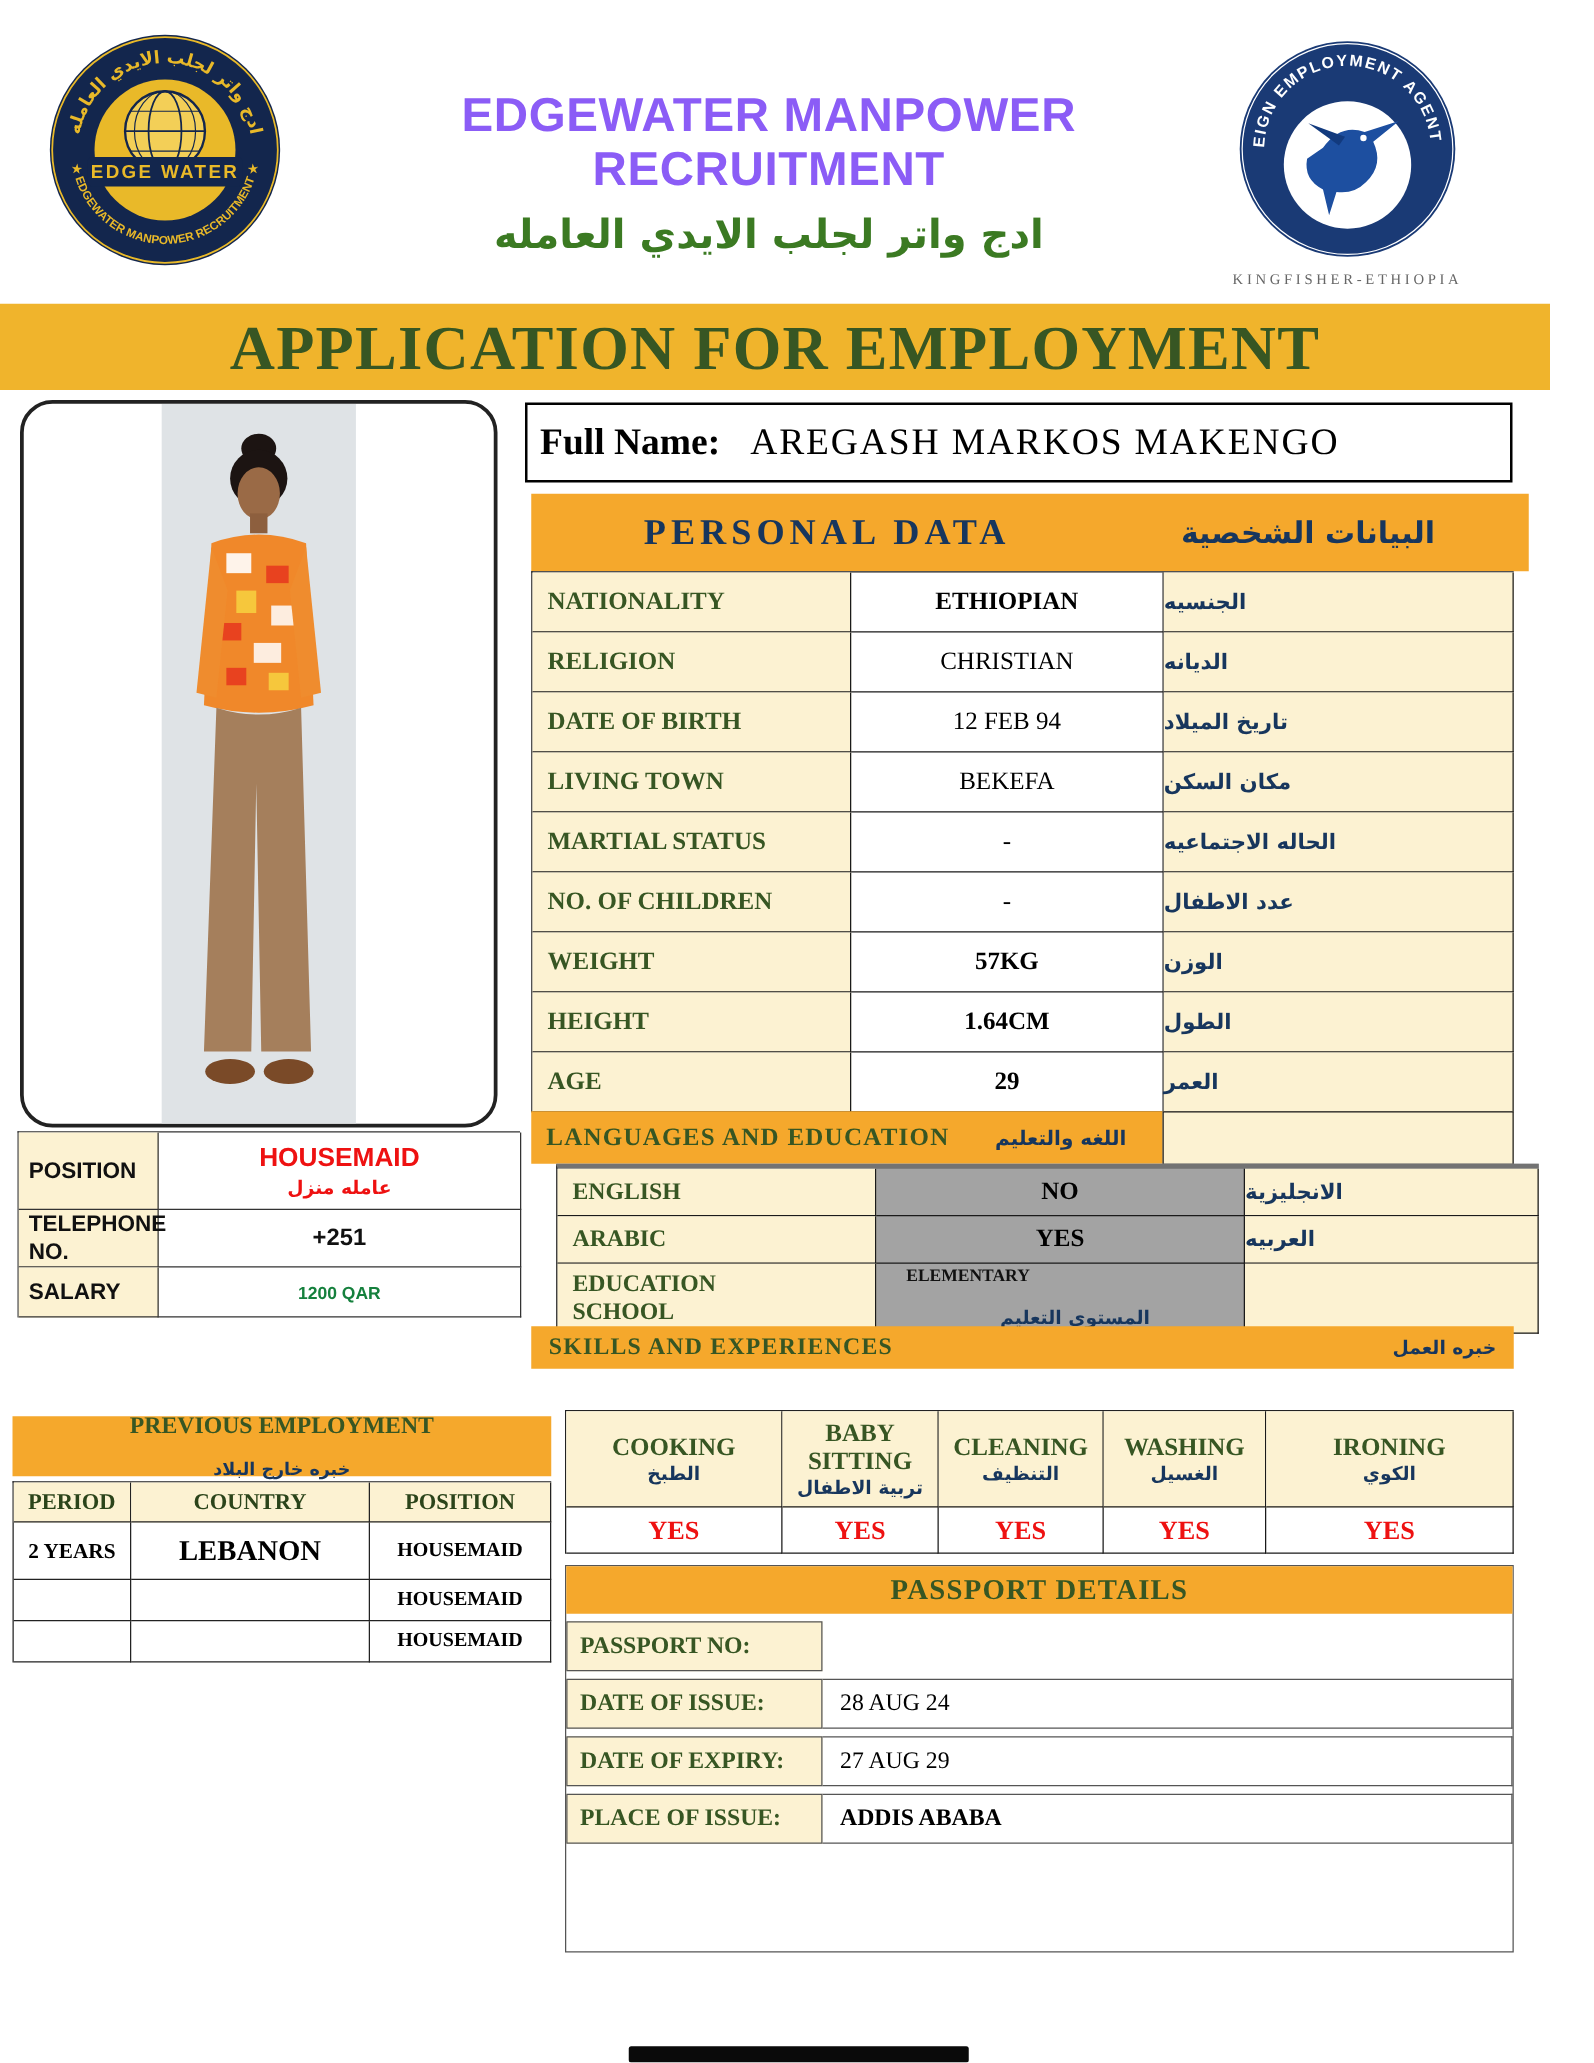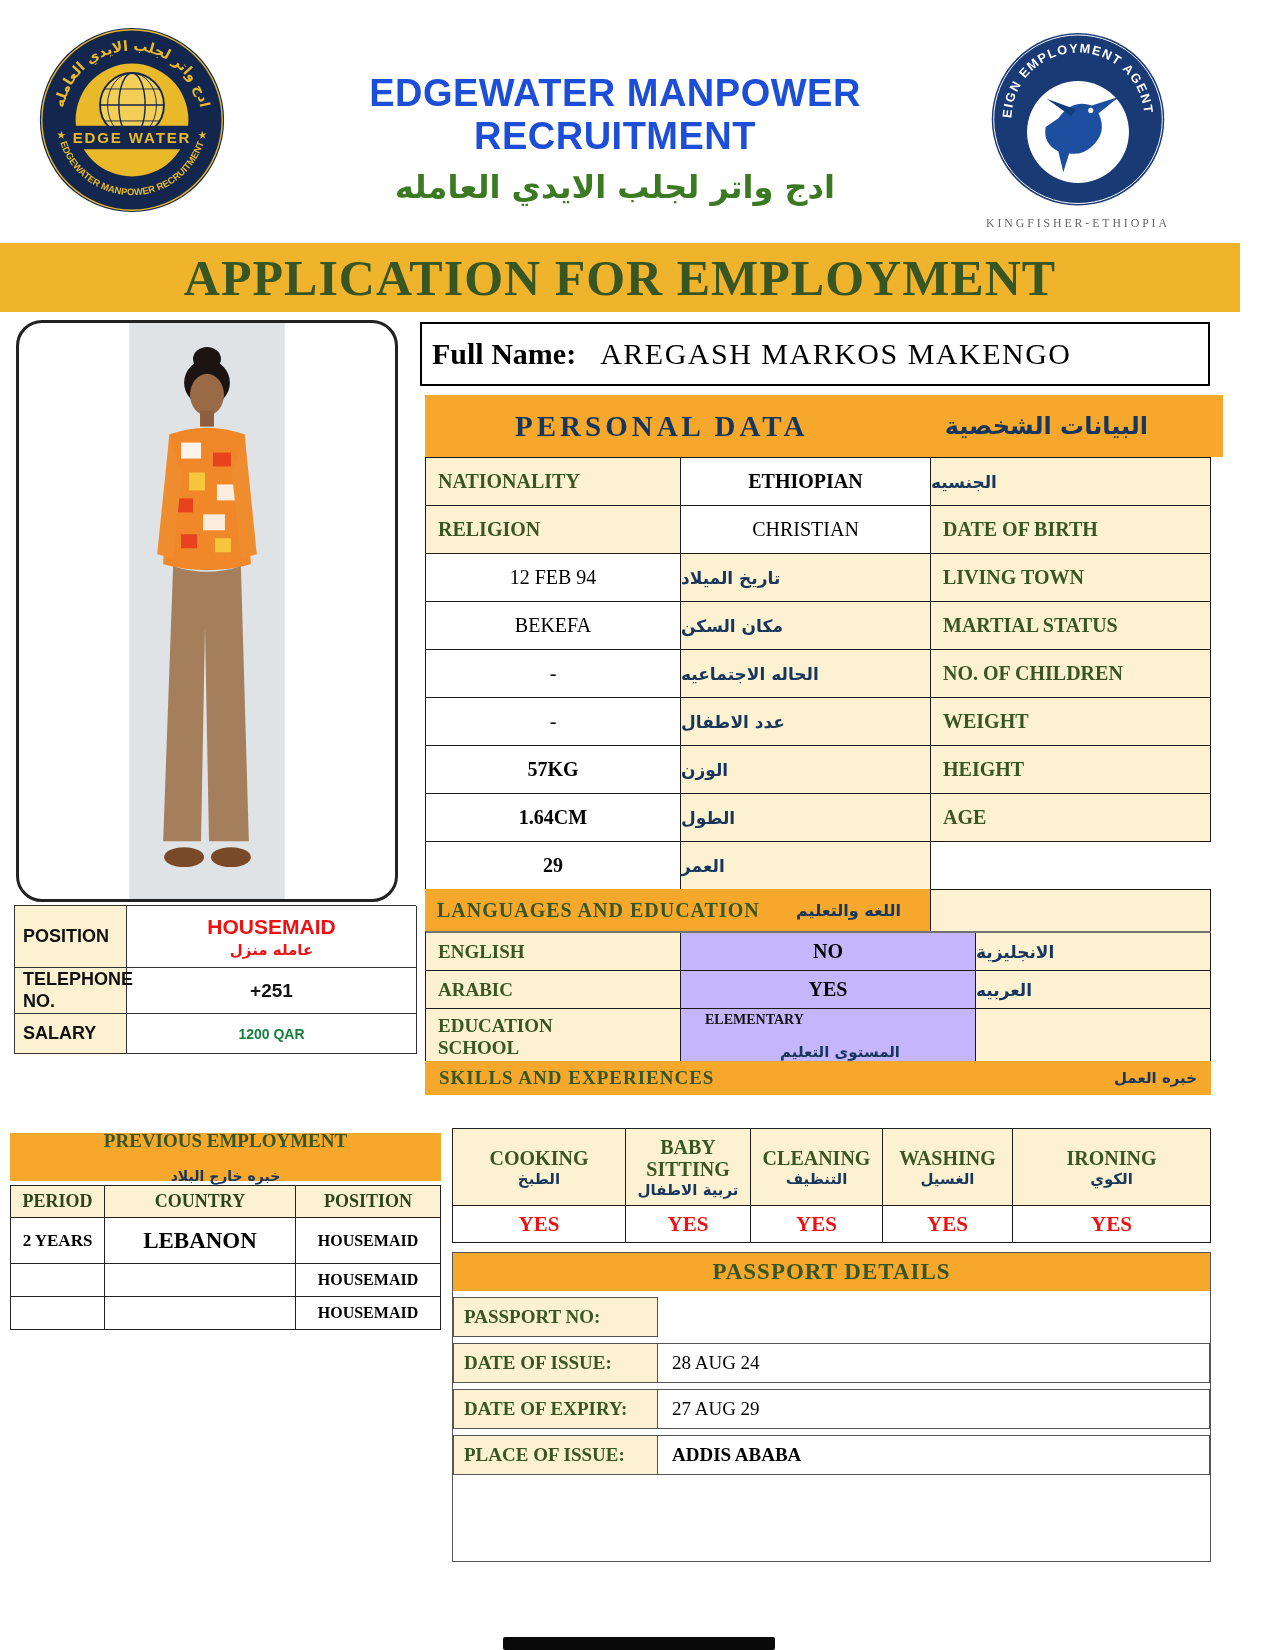--- a/index.html
+++ b/index.html
@@ -4,21 +4,21 @@
 <style>
   *{margin:0;padding:0;box-sizing:border-box}
   html,body{width:1275px;height:1650px}
   body{position:relative;background:#fff;color:#000;font-family:"Liberation Serif",serif;overflow:hidden}
   .abs{position:absolute}
   .arb{font-family:"DejaVu Sans",sans-serif;direction:rtl}
 
   
   .logo-left{left:38px;top:26px;width:188px;height:188px}
   .hdr-text{left:230px;top:72px;width:770px;text-align:center}
-  .hdr-title{font-family:"Liberation Sans",sans-serif;font-weight:bold;font-size:38px;color:#1d4ed8;letter-spacing:.5px}
+  .hdr-title{font-family:"Liberation Sans",sans-serif;font-weight:bold;font-size:38px;color:#8b5cf6;letter-spacing:.5px}
   .hdr-sub{font-size:32px;font-weight:bold;color:#3b7a22;margin-top:10px}
   .logo-right{left:980px;top:28px;width:196px;height:206px}
 
   
   .banner{left:0;top:243px;width:1240px;height:69px;background:#F0B42C;display:flex;align-items:center;justify-content:center}
   .banner-text{font-size:50px;font-weight:bold;color:#375623;letter-spacing:1px}
 
   
   .photo-frame{left:16px;top:320px;width:382px;height:582px;border:3px solid #222;border-radius:26px;background:#fff;display:flex;justify-content:center;overflow:hidden}
 
@@ -36,21 +36,21 @@
   .lbl{background:#FCF2D2;padding-left:12px;font-weight:bold;color:#375623;font-size:20px}
   .val{justify-content:center;font-size:20px}
   .bold{font-weight:bold}
   .arc{background:#FCF2D2;justify-content:flex-end;padding-right:12px;font-weight:bold;color:#17365D;font-size:17px}
 
   
   .lang-bar{left:425px;top:889px;width:506px;height:42px;background:#F5A82C;display:flex;align-items:center;justify-content:space-between;padding:0 30px 0 12px}
   .lang-bar .en{font-size:20px;font-weight:bold;color:#375623;letter-spacing:1px}
   .lang-bar .arh{font-size:16px;font-weight:bold;color:#17365D}
   .lang-side{left:930px;top:889px;width:281px;height:43px;background:#FCF2D2;border:1px solid #1a1a1a}
-  .lang-table{left:425px;top:931px;width:786px;display:grid;grid-template-columns:255px 295px 235px;grid-template-rows:38px 38px 56px;border-top:2px solid #737373;border-left:1px solid #1a1a1a;background:#c4b5fd}
+  .lang-table{left:445px;top:931px;width:786px;display:grid;grid-template-columns:255px 295px 235px;grid-template-rows:38px 38px 56px;border-top:4px solid #737373;border-left:1px solid #1a1a1a;background:#a3a3a3}
   .lbl2{background:#FCF2D2;padding-left:12px;font-weight:bold;color:#375623;font-size:19px}
   .edu-lbl{padding-right:95px;line-height:1.15}
   .edu-value{flex-direction:column;align-items:flex-start;justify-content:space-between;padding:3px 0 3px 24px}
   .edu-val{font-weight:bold;font-size:14px;color:#111}
   .edu-ar{align-self:center;font-weight:bold;font-size:15px;color:#17365D}
 
   
   .skills-bar{left:425px;top:1061px;width:786px;height:34px;background:#F5A82C;display:flex;align-items:center;justify-content:space-between;padding:0 14px}
   .skills-bar .en{font-size:19px;font-weight:bold;color:#375623;letter-spacing:1px}
   .skills-bar .arh{font-size:15px;font-weight:bold;color:#17365D}
@@ -184,20 +184,21 @@
   <span class="arh arb" dir="rtl">البيانات الشخصية</span>
 </div>
 
 <div class="abs pd-table">
   <div class="cell lbl">NATIONALITY</div>
   <div class="cell val bold">ETHIOPIAN</div>
   <div class="cell arc arb" dir="rtl">الجنسيه</div>
 
   <div class="cell lbl">RELIGION</div>
   <div class="cell val">CHRISTIAN</div>
+  <div class="cell arc arb" dir="rtl">الديانه</div>
 
   <div class="cell lbl">DATE OF BIRTH</div>
   <div class="cell val">12 FEB 94</div>
   <div class="cell arc arb" dir="rtl">تاريخ الميلاد</div>
 
   <div class="cell lbl">LIVING TOWN</div>
   <div class="cell val">BEKEFA</div>
   <div class="cell arc arb" dir="rtl">مكان السكن</div>
 
   <div class="cell lbl">MARTIAL STATUS</div>

